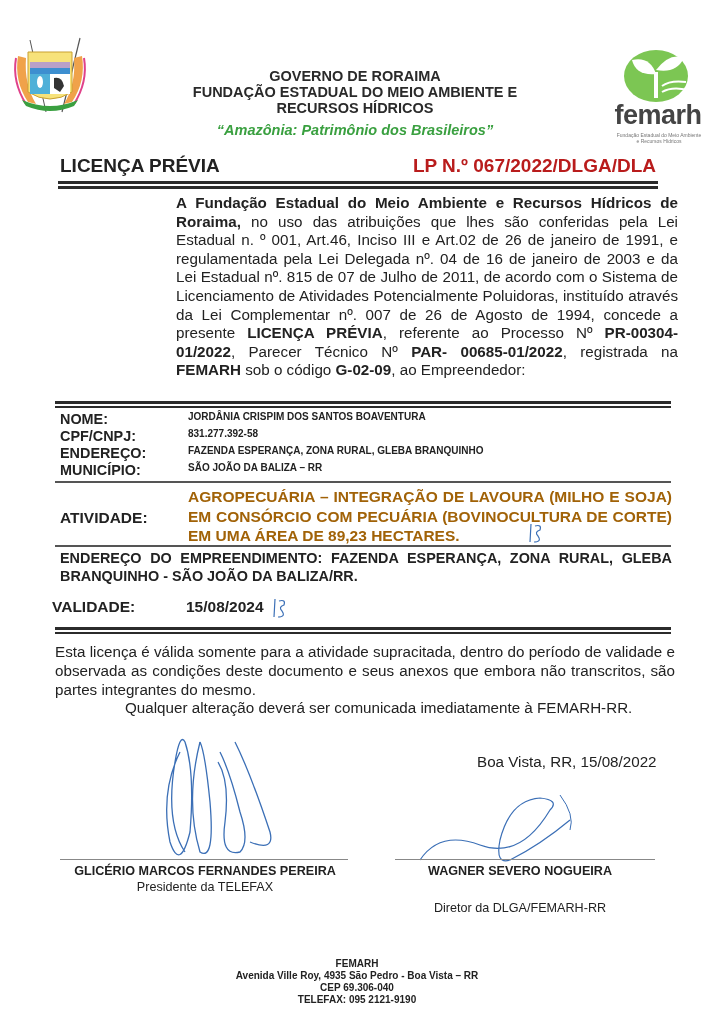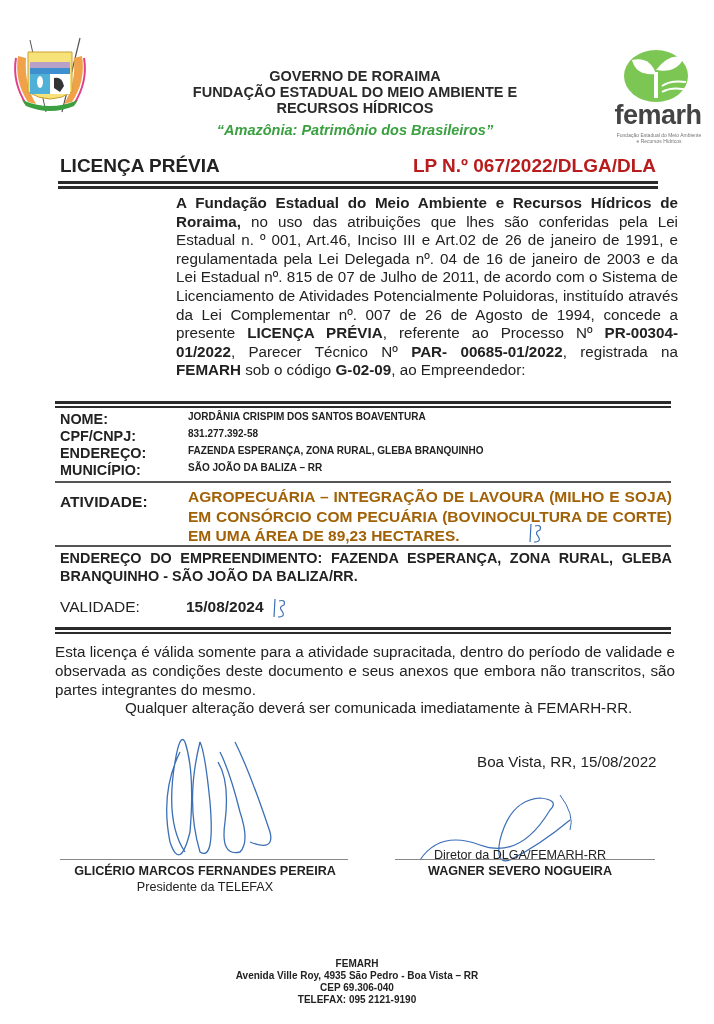--- a/index.html
+++ b/index.html
@@ -23,24 +23,24 @@
 
   .rule-thick { position: absolute; background: #2b2b2b; }
   .rule-thin { position: absolute; background: #555; }
 
   
   #intro { left: 176px; top: 194px; width: 502px; font-size: 15.2px; line-height: 18.6px; text-align: justify; color: #222; }
 
   
   .lbl { left: 60px; font-size: 14.4px; font-weight: bold; color: #222; }
   .val { left: 188px; font-size: 10px; font-weight: bold; color: #222; text-align: right; }
-  #act-label { left: 60px; top: 493px; font-size: 15.5px; font-weight: bold; color: #222; }
+  #act-label { left: 60px; top: 509px; font-size: 15.5px; font-weight: bold; color: #222; }
   #act-val { left: 188px; top: 487px; width: 484px; font-size: 15.5px; line-height: 19.5px; font-weight: bold; text-align: justify; color: #a16207; }
   #addr { left: 60px; top: 549px; width: 612px; font-size: 14.4px; line-height: 18px; font-weight: bold; text-align: justify; color: #222; }
-  #val-label { left: 60px; top: 598px; font-size: 15.5px; font-weight: normal; color: #222; }
+  #val-label { left: 52px; top: 598px; font-size: 15.5px; font-weight: bold; color: #222; }
   #val-date { left: 186px; top: 598px; font-size: 15.5px; font-weight: bold; color: #222; }
 
   #terms { left: 55px; top: 642px; width: 620px; font-size: 15.2px; line-height: 19px; text-align: justify; color: #222; }
   #notice { left: 125px; top: 699px; font-size: 15.2px; color: #222; }
   #place-date { left: 477px; top: 753px; font-size: 15.2px; color: #222; }
 
   .sig-name { font-size: 12.6px; font-weight: bold; color: #222; text-align: center; }
   .sig-role { font-size: 12.6px; color: #222; text-align: center; }
 
   .foot { left: 180px; width: 354px; text-align: center; font-size: 10px; font-weight: bold; line-height: 11.8px; color: #222; }
@@ -149,18 +149,18 @@
     <path d="M160 5 Q175 25 170 40" stroke="#3b6fb6" stroke-width="1" fill="none"></path>
   </svg>
 </div>
 
 <div class="rule-thin" style="left:60px; top:859px; width:288px; height:1px; background:#888;"></div>
 <div class="rule-thin" style="left:395px; top:859px; width:260px; height:1px; background:#888;"></div>
 
 <div class="abs sig-name" style="left:55px; top:864px; width:300px;">GLICÉRIO MARCOS FERNANDES PEREIRA</div>
 <div class="abs sig-role" style="left:55px; top:880px; width:300px;">Presidente da TELEFAX</div>
 <div class="abs sig-name" style="left:395px; top:864px; width:250px;">WAGNER SEVERO NOGUEIRA</div>
-<div class="abs sig-role" style="left:395px; top:848px; width:250px;text-align:center;">Diretor  da DLGA/FEMARH-RR</div>
+<div class="abs sig-role" style="left:395px; top:901px; width:250px;text-align:center;">Diretor  da DLGA/FEMARH-RR</div>
 
 <div class="abs foot" style="top:958px;">FEMARH</div>
 <div class="abs foot" style="top:970px;">Avenida Ville Roy, 4935 São Pedro - Boa Vista – RR</div>
 <div class="abs foot" style="top:982px;">CEP 69.306-040</div>
 <div class="abs foot" style="top:994px;">TELEFAX: 095 2121-9190</div>
 
 </body></html>

